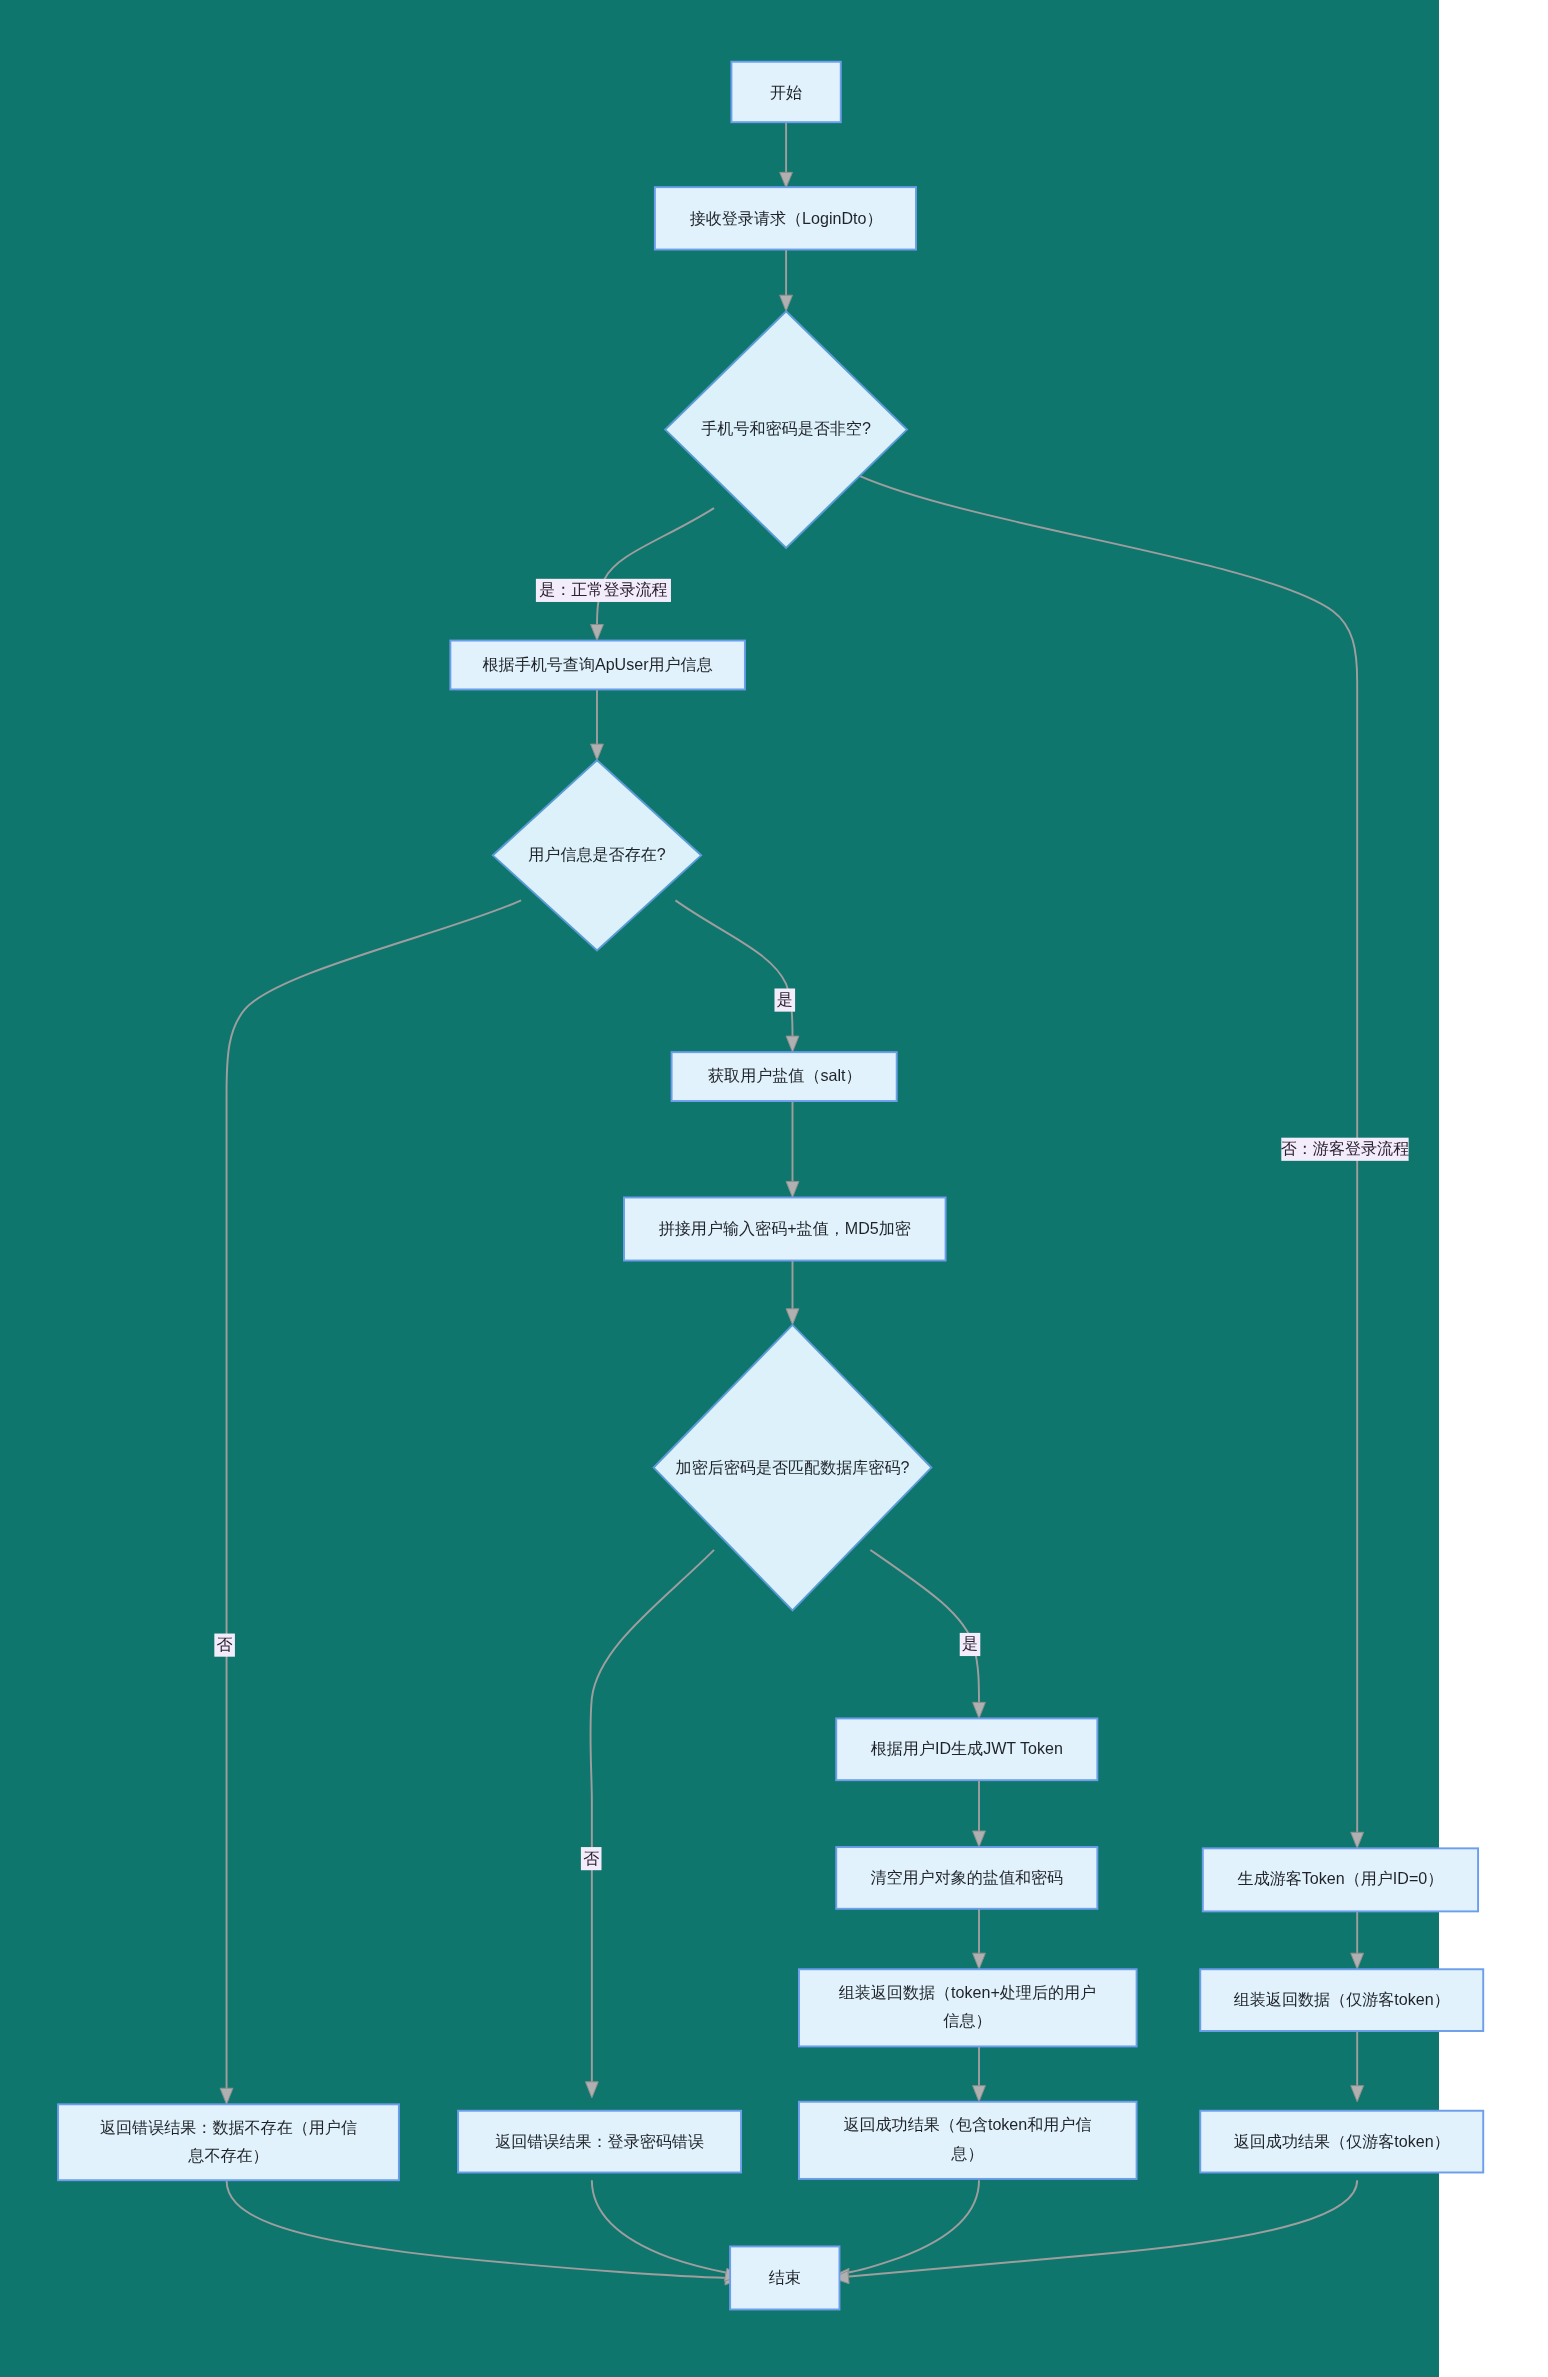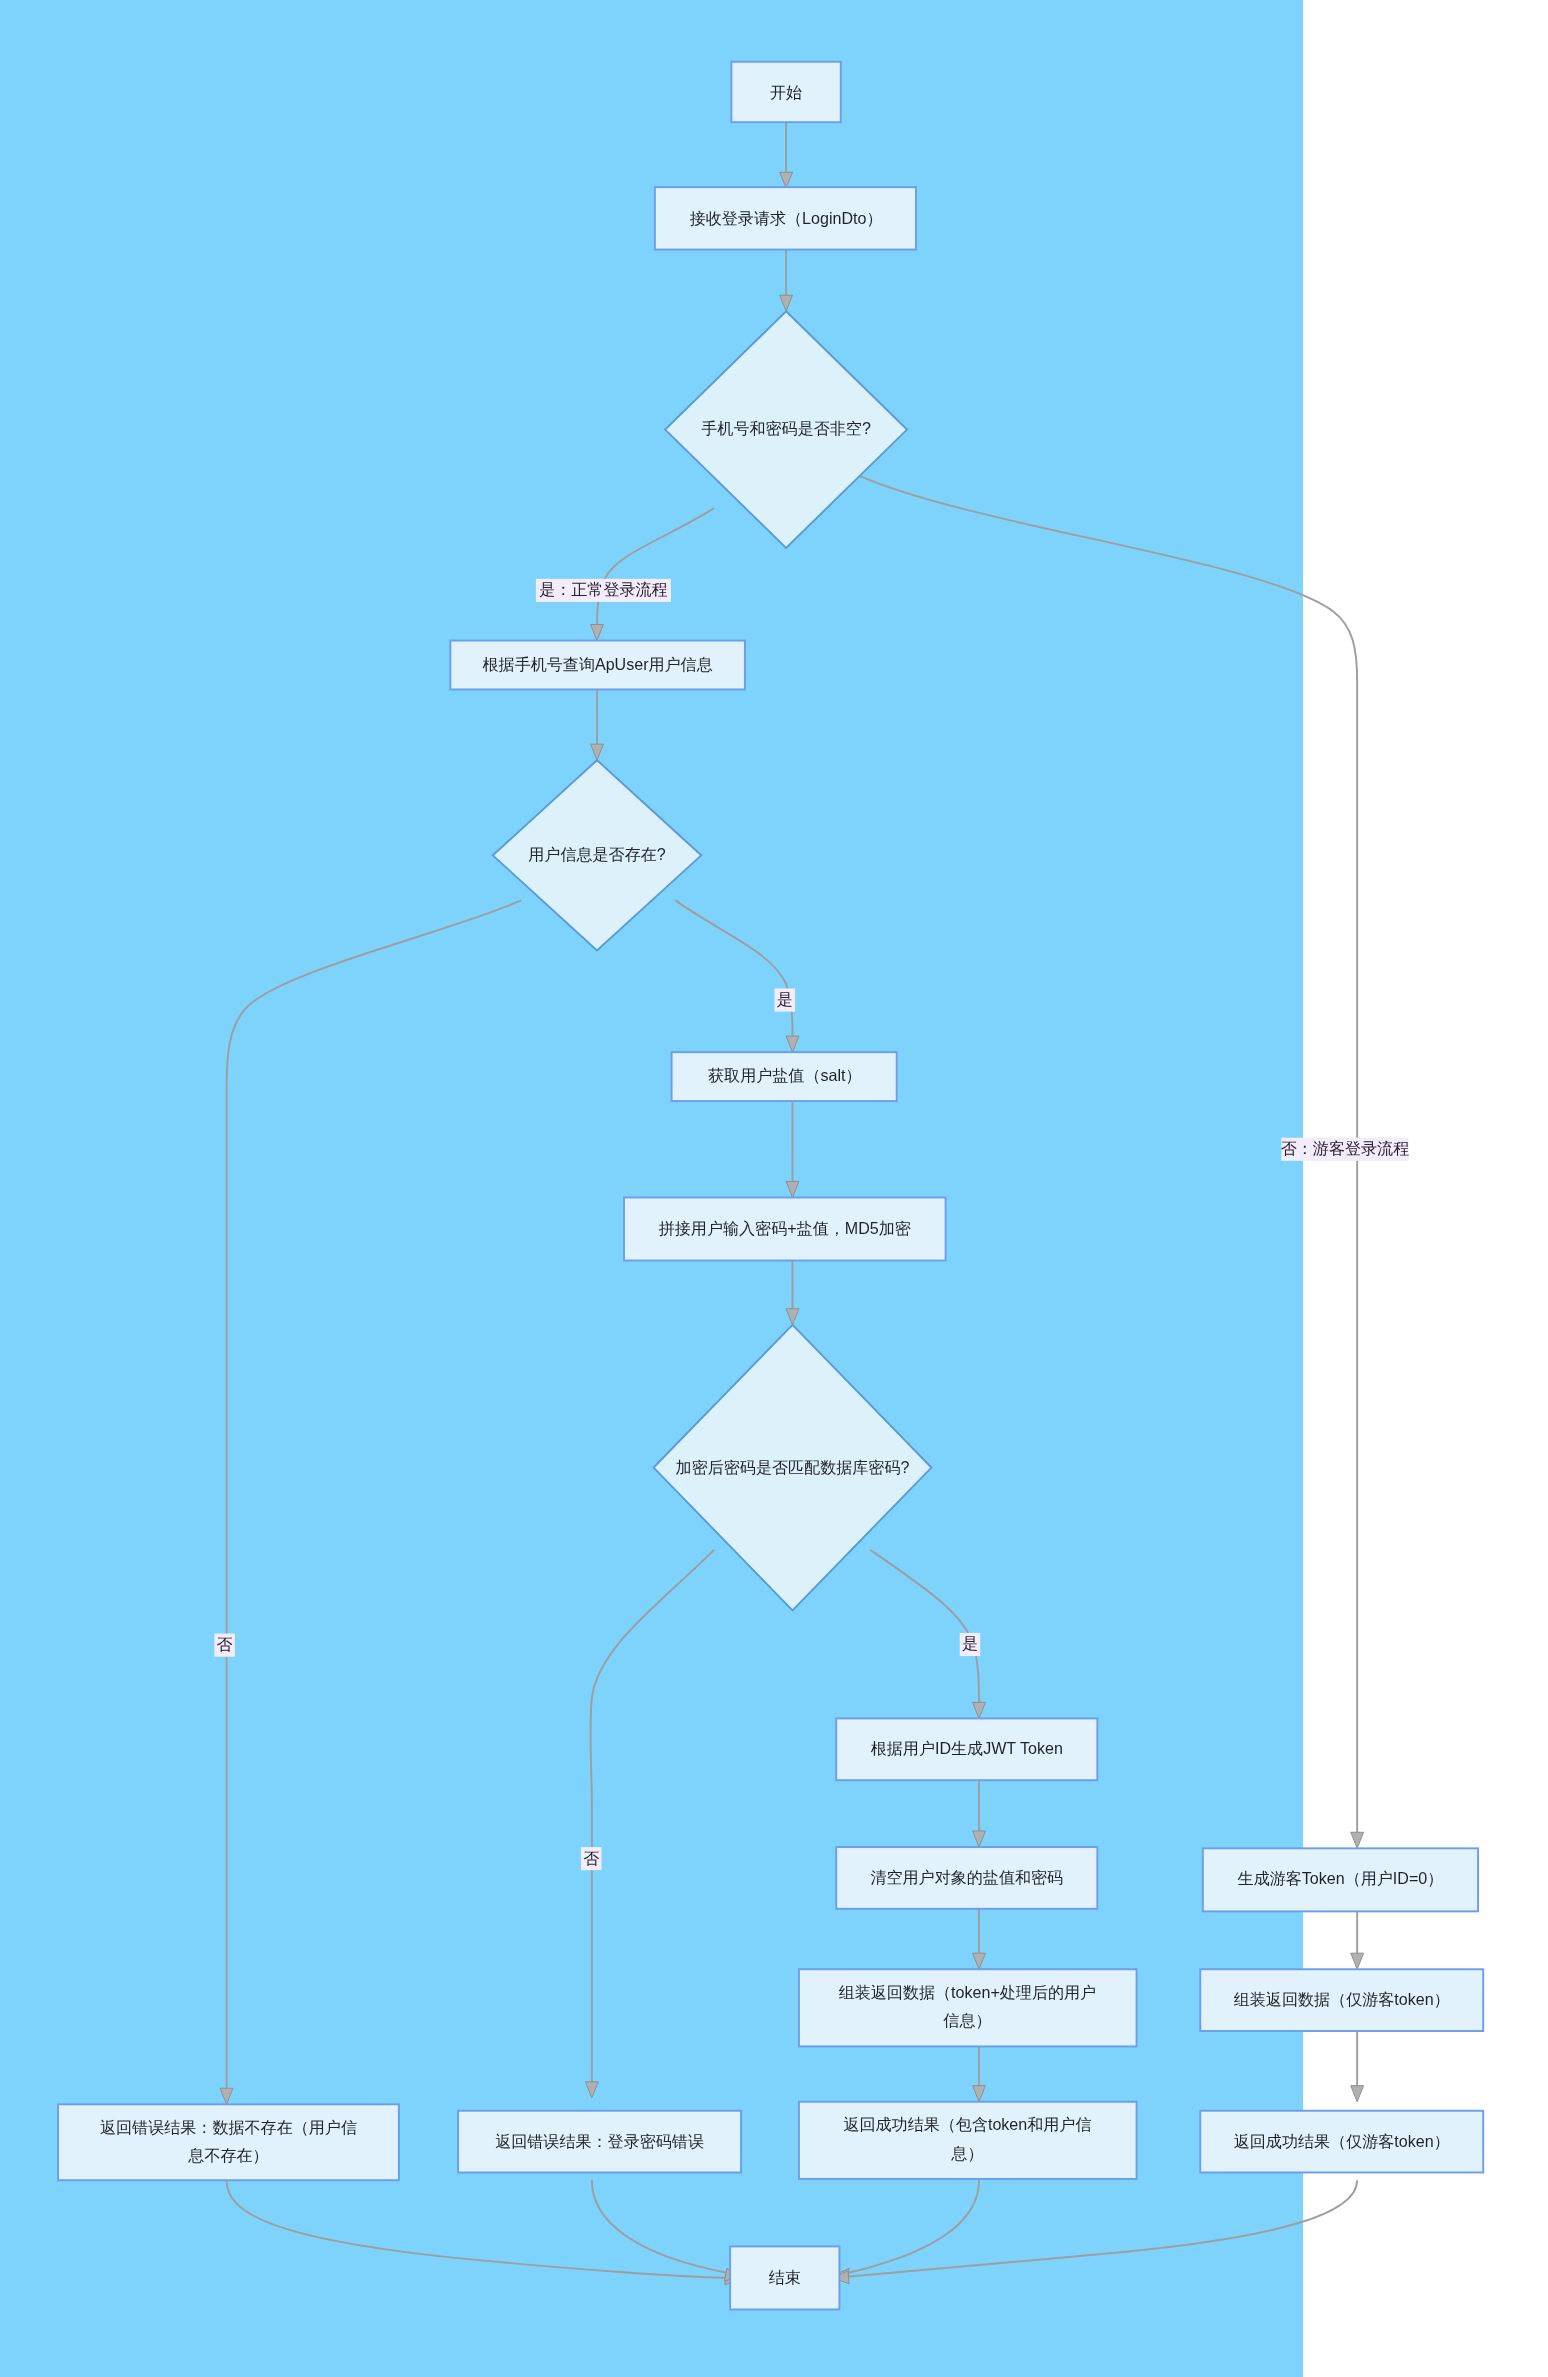--- a/index.html
+++ b/index.html
@@ -8,23 +8,23 @@
     background: #ffffff;
   }
   body {
     width: 1549px;
     height: 2377px;
     font-family: "Liberation Sans", "DejaVu Sans", sans-serif;
     overflow: hidden;
   }
   #flow-root {
     position: relative;
-    width: 1303px;
+    width: 1439px;
     height: 2377px;
-    background: #7dd3fc;
+    background: #0f766e;
   }
   svg#flow-svg {
     position: absolute;
     top: 0;
     left: 0;
     width: 1549px;
     height: 2377px;
     display: block;
   }
   .node-rect {

